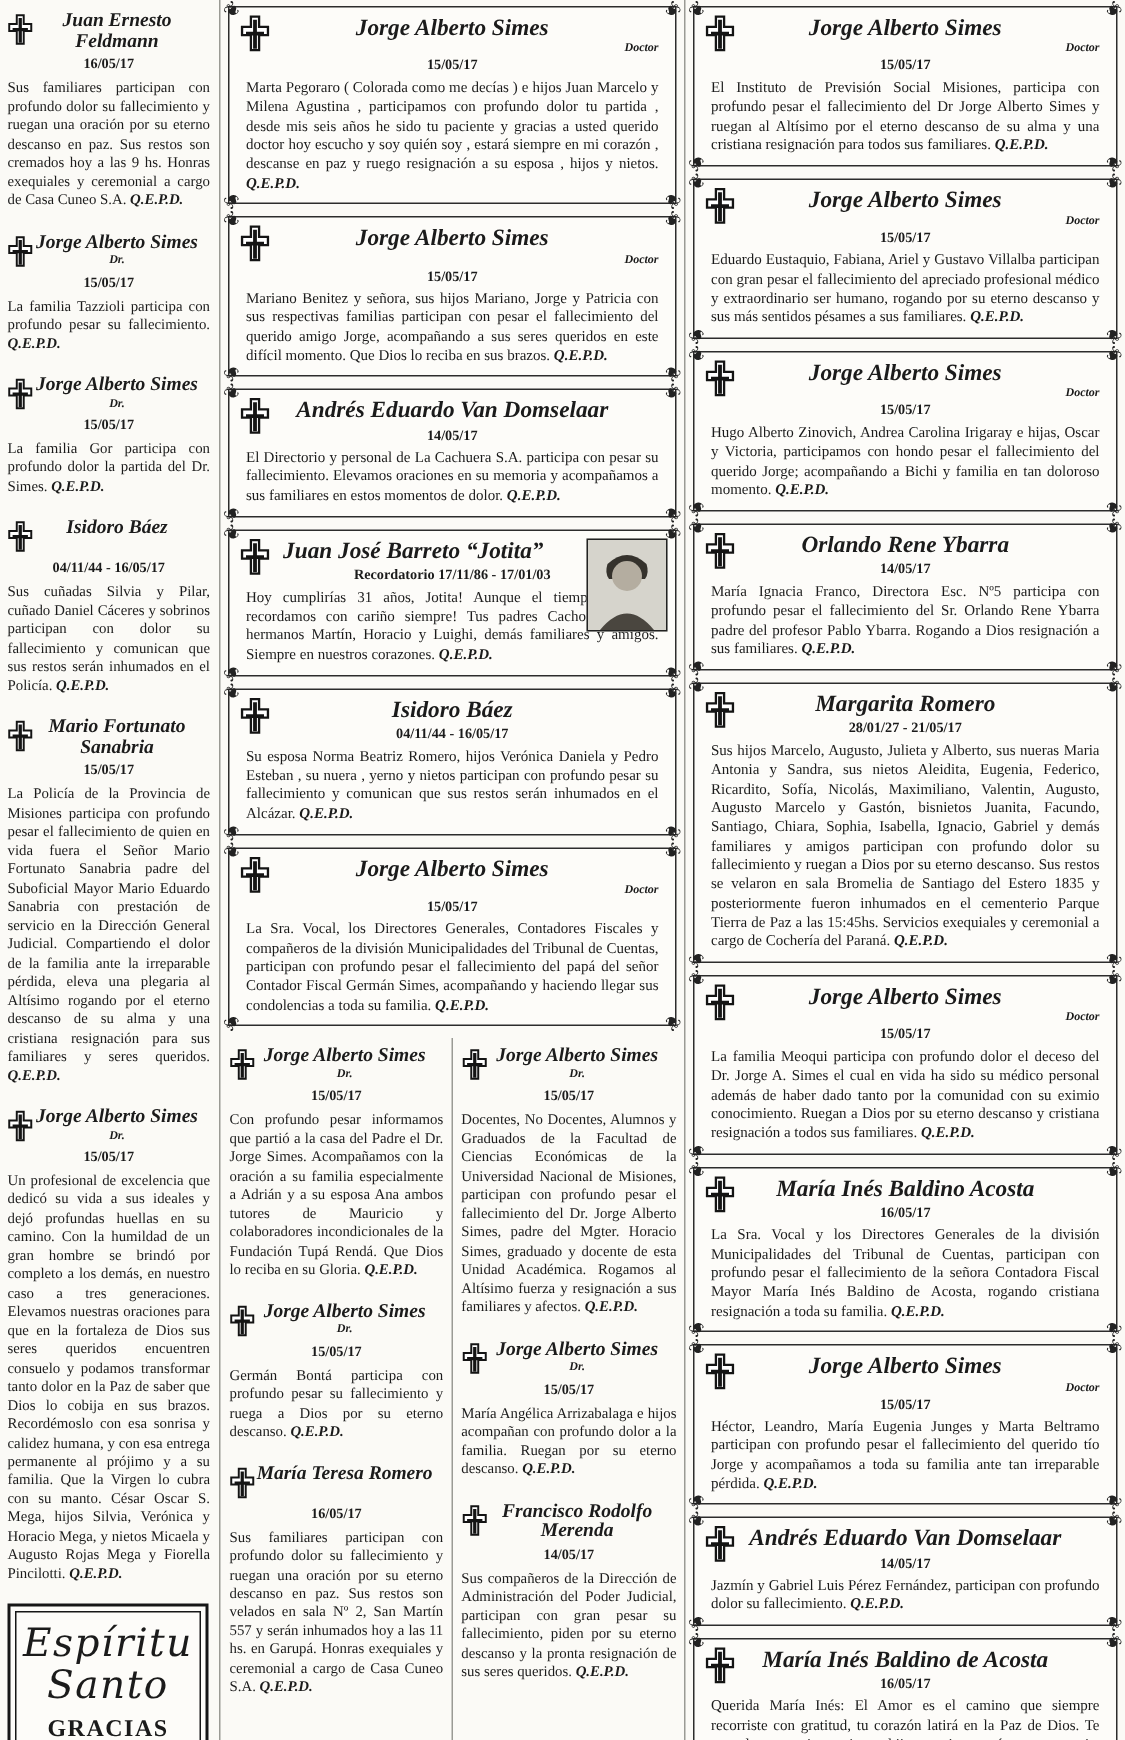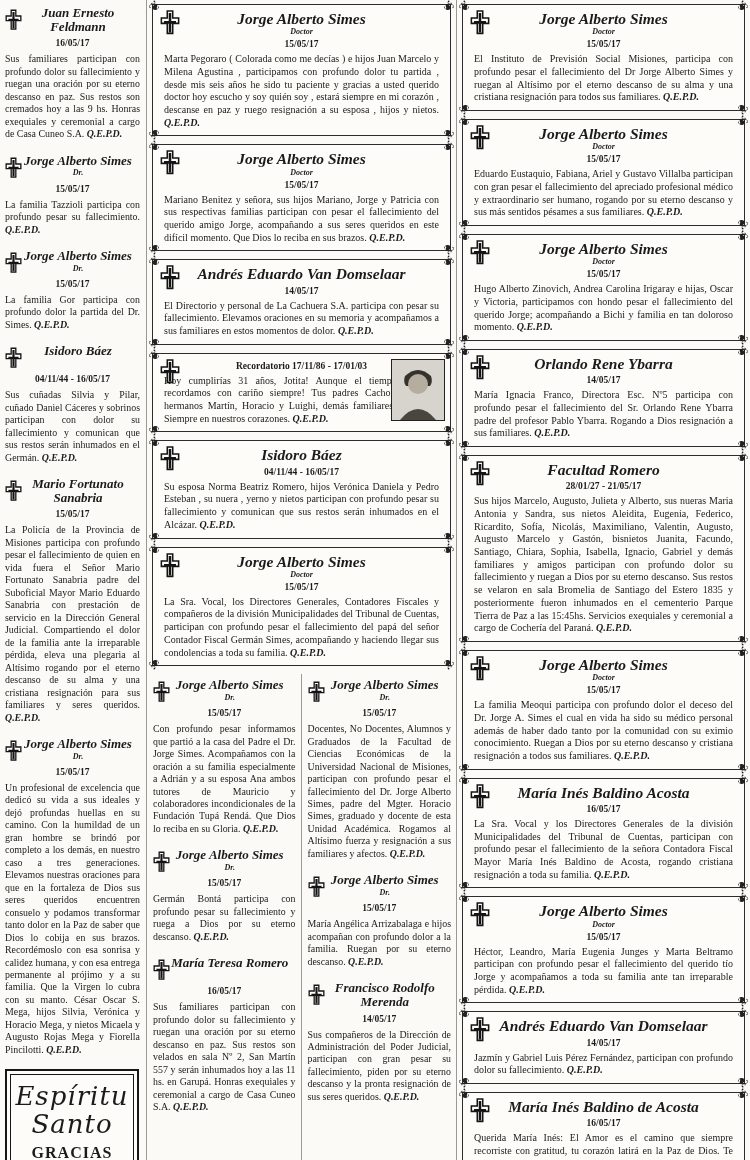--- a/index.html
+++ b/index.html
@@ -27,21 +27,21 @@
   .plain .date{font-size:9.5px;font-weight:bold;text-align:center;margin:5px 0 5px;}
   .plain .body{font-size:9.9px;line-height:1.26;text-align:justify;}
 
   
   .notice.boxed{
     position:relative;border:1px solid #2c2c2c;background:#fdfcf9;
     margin:4px 5px 8px 5px;padding:4px 11px 6px;
   }
   .boxed .cross{position:absolute;left:7px;top:4px;width:20px;height:26px;}
   .boxed .title{font-size:15.5px;font-weight:bold;font-style:italic;text-align:center;line-height:1.05;margin-top:2px;}
-  .boxed .sub{font-size:8px;font-weight:bold;font-style:italic;text-align:center;}
+  .boxed .sub{font-size:8px;font-weight:bold;font-style:italic;text-align:right;}
   .boxed .date{font-size:9.5px;font-weight:bold;text-align:center;margin:3px 0 4px;}
   .boxed .body{font-size:10px;line-height:1.27;text-align:justify;}
   .corner{position:absolute;font-size:13px;line-height:1;color:#222;width:13px;height:13px;pointer-events:none;}
   .corner.tl{left:-4px;top:-6px;transform:rotate(-45deg);}
   .corner.tr{right:-4px;top:-6px;transform:rotate(45deg) scaleX(-1);}
   .corner.bl{left:-4px;bottom:-6px;transform:rotate(-135deg) scaleX(-1);}
   .corner.br{right:-4px;bottom:-6px;transform:rotate(135deg);}
   .qepd{font-weight:bold;font-style:italic;margin-top:21px;}
   .photo{position:absolute;right:5px;top:5px;width:52px;height:60px;border:1px solid #222;background:#d9d8d2;}
   .boxed.hasphoto .title{padding-right:52px;}
@@ -103,21 +103,21 @@
           <div class="head">
             <svg class="cross" viewBox="0 0 22 28">
               <path d="M8 2 h6 v7.5 h6.5 v6 h-6.5 v11 h-6 v-11 h-6.5 v-6 h6.5 z" fill="#fff" stroke="#141414" stroke-width="1.7"></path>
               <path d="M9.6 4.2 h2.8 v8.8 h5.2 v2.8 h-5.2 v9.8 h-2.8 v-9.8 h-5.2 v-2.8 h5.2 z" fill="#141414"></path>
             </svg>
             <div class="titleblock">
               <div class="title">Isidoro Báez</div>
             </div>
           </div>
           <div class="date">04/11/44 - 16/05/17</div>
-          <div class="body"><span>Sus cuñadas Silvia y Pilar, cuñado Daniel Cáceres y sobrinos participan con dolor su fallecimiento y comunican que sus restos serán inhumados en el Germán.</span> <span class="qepd">Q.E.P.D.</span></div>
+          <div class="body"><span>Sus cuñadas Silvia y Pilar, cuñado Daniel Cáceres y sobrinos participan con dolor su fallecimiento y comunican que sus restos serán inhumados en el Policía.</span> <span class="qepd">Q.E.P.D.</span></div>
         </article>
         <article class="notice plain">
           <div class="head">
             <svg class="cross" viewBox="0 0 22 28">
               <path d="M8 2 h6 v7.5 h6.5 v6 h-6.5 v11 h-6 v-11 h-6.5 v-6 h6.5 z" fill="#fff" stroke="#141414" stroke-width="1.7"></path>
               <path d="M9.6 4.2 h2.8 v8.8 h5.2 v2.8 h-5.2 v9.8 h-2.8 v-9.8 h-5.2 v-2.8 h5.2 z" fill="#141414"></path>
             </svg>
             <div class="titleblock">
               <div class="title">Mario Fortunato Sanabria</div>
             </div>
@@ -201,20 +201,21 @@
           <svg class="cross" viewBox="0 0 22 28">
             <path d="M8 2 h6 v7.5 h6.5 v6 h-6.5 v11 h-6 v-11 h-6.5 v-6 h6.5 z" fill="#fff" stroke="#141414" stroke-width="1.7"></path>
             <path d="M9.6 4.2 h2.8 v8.8 h5.2 v2.8 h-5.2 v9.8 h-2.8 v-9.8 h-5.2 v-2.8 h5.2 z" fill="#141414"></path>
           </svg>
           <span class="photo"><svg viewBox="0 0 52 60" width="52" height="60">
               <rect width="52" height="60" fill="#d6d4cc"></rect>
               <path d="M13 16 q13 -12 26 0 q2 6 -1 10 l-24 0 q-3 -4 -1 -10z" fill="#35322c"></path>
               <circle cx="26" cy="24" r="10" fill="#b4ada0"></circle>
               <path d="M8 60 q18 -22 36 0 z" fill="#4a463f"></path>
             </svg></span>
+          <div class="title">Juan José Barreto “Jotita”</div>
           <div class="date">Recordatorio 17/11/86 - 17/01/03</div>
           <div class="body"><span>Hoy cumplirías 31 años, Jotita! Aunque el tiempo pasa, te recordamos con cariño siempre! Tus padres Cacho y Norma, hermanos Martín, Horacio y Luighi, demás familiares y amigos. Siempre en nuestros corazones.</span> <span class="qepd">Q.E.P.D.</span></div>
         </article>
         <article class="notice boxed">
           <span class="corner tl">❦</span>
           <span class="corner tr">❦</span>
           <span class="corner bl">❦</span>
           <span class="corner br">❦</span>
           <svg class="cross" viewBox="0 0 22 28">
             <path d="M8 2 h6 v7.5 h6.5 v6 h-6.5 v11 h-6 v-11 h-6.5 v-6 h6.5 z" fill="#fff" stroke="#141414" stroke-width="1.7"></path>
@@ -388,21 +389,21 @@
         </article>
         <article class="notice boxed">
           <span class="corner tl">❦</span>
           <span class="corner tr">❦</span>
           <span class="corner bl">❦</span>
           <span class="corner br">❦</span>
           <svg class="cross" viewBox="0 0 22 28">
             <path d="M8 2 h6 v7.5 h6.5 v6 h-6.5 v11 h-6 v-11 h-6.5 v-6 h6.5 z" fill="#fff" stroke="#141414" stroke-width="1.7"></path>
             <path d="M9.6 4.2 h2.8 v8.8 h5.2 v2.8 h-5.2 v9.8 h-2.8 v-9.8 h-5.2 v-2.8 h5.2 z" fill="#141414"></path>
           </svg>
-          <div class="title">Facultad Romero</div>
+          <div class="title">Margarita Romero</div>
           <div class="date">28/01/27 - 21/05/17</div>
           <div class="body"><span>Sus hijos Marcelo, Augusto, Julieta y Alberto, sus nueras Maria Antonia y Sandra, sus nietos Aleidita, Eugenia, Federico, Ricardito, Sofía, Nicolás, Maximiliano, Valentin, Augusto, Augusto Marcelo y Gastón, bisnietos Juanita, Facundo, Santiago, Chiara, Sophia, Isabella, Ignacio, Gabriel y demás familiares y amigos participan con profundo dolor su fallecimiento y ruegan a Dios por su eterno descanso. Sus restos se velaron en sala Bromelia de Santiago del Estero 1835 y posteriormente fueron inhumados en el cementerio Parque Tierra de Paz a las 15:45hs. Servicios exequiales y ceremonial a cargo de Cochería del Paraná.</span> <span class="qepd">Q.E.P.D.</span></div>
         </article>
         <article class="notice boxed">
           <span class="corner tl">❦</span>
           <span class="corner tr">❦</span>
           <span class="corner bl">❦</span>
           <span class="corner br">❦</span>
           <svg class="cross" viewBox="0 0 22 28">
             <path d="M8 2 h6 v7.5 h6.5 v6 h-6.5 v11 h-6 v-11 h-6.5 v-6 h6.5 z" fill="#fff" stroke="#141414" stroke-width="1.7"></path>

